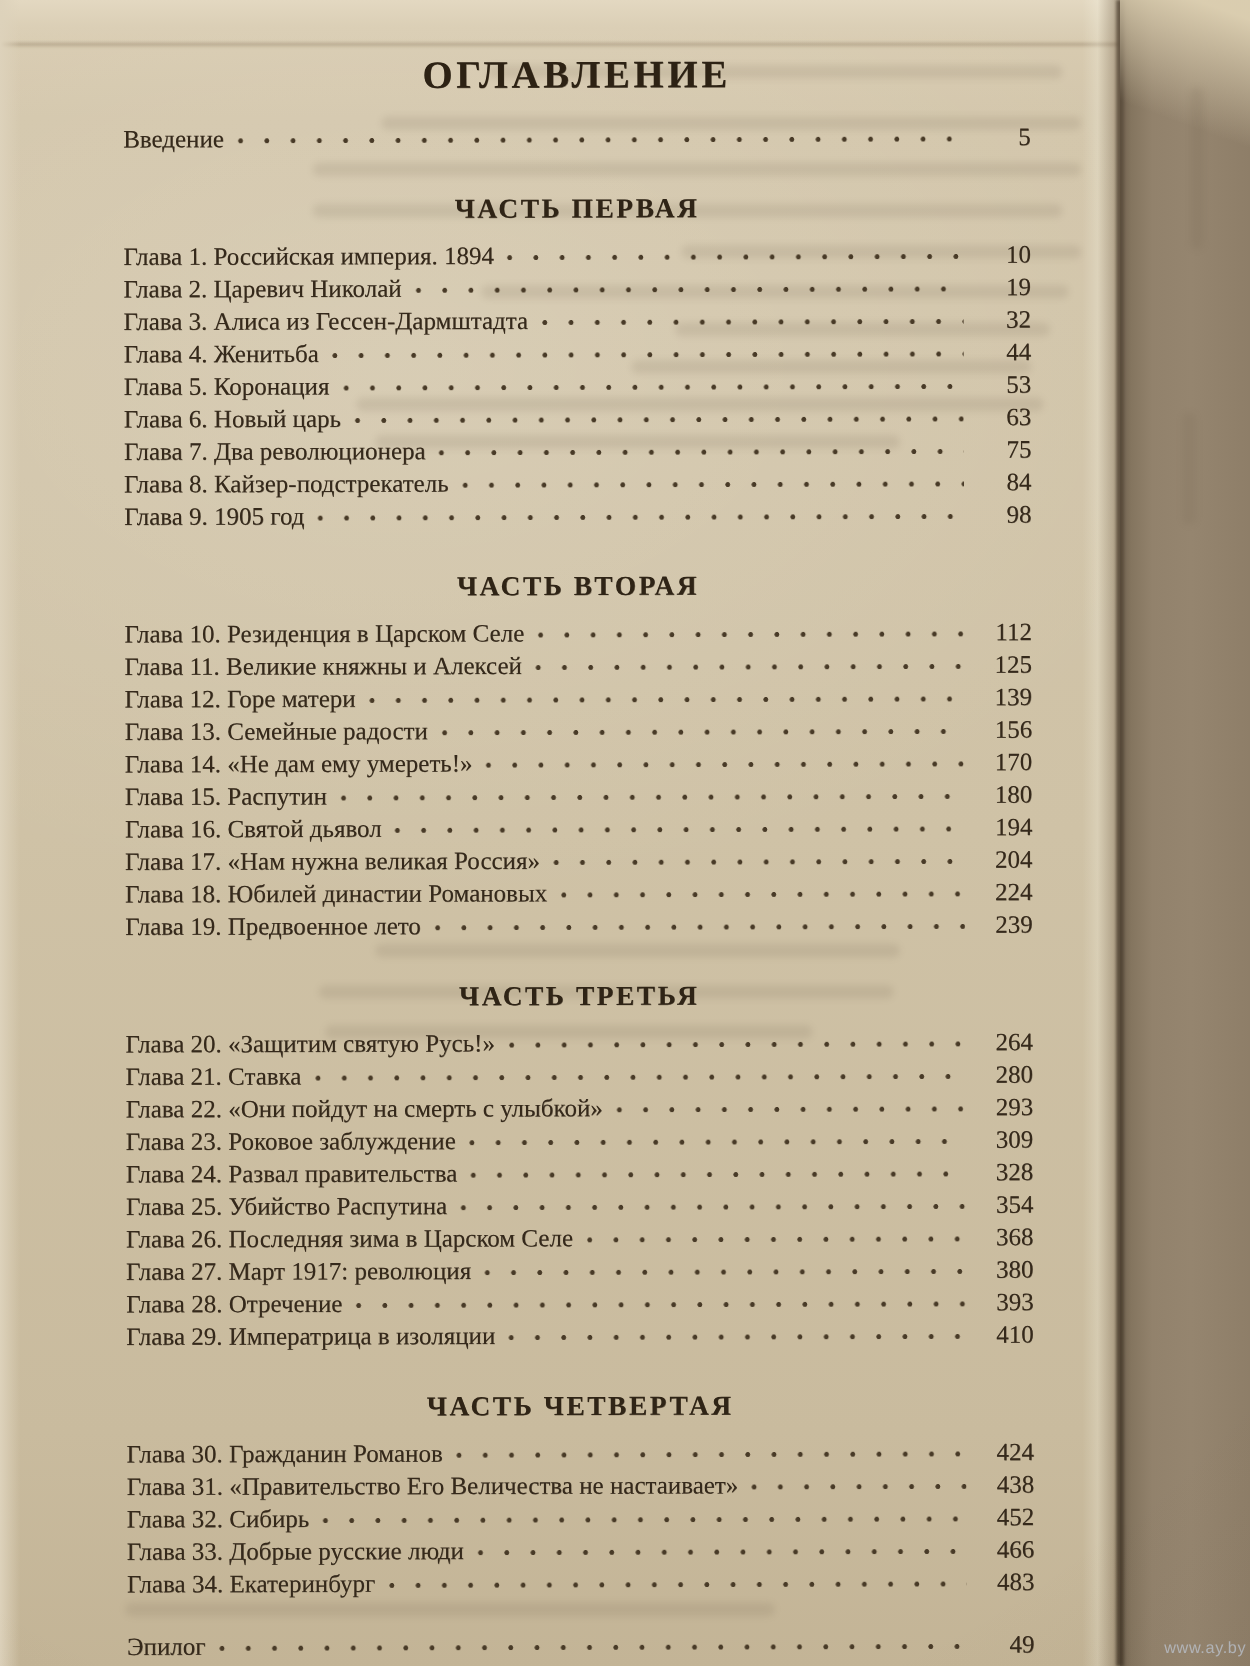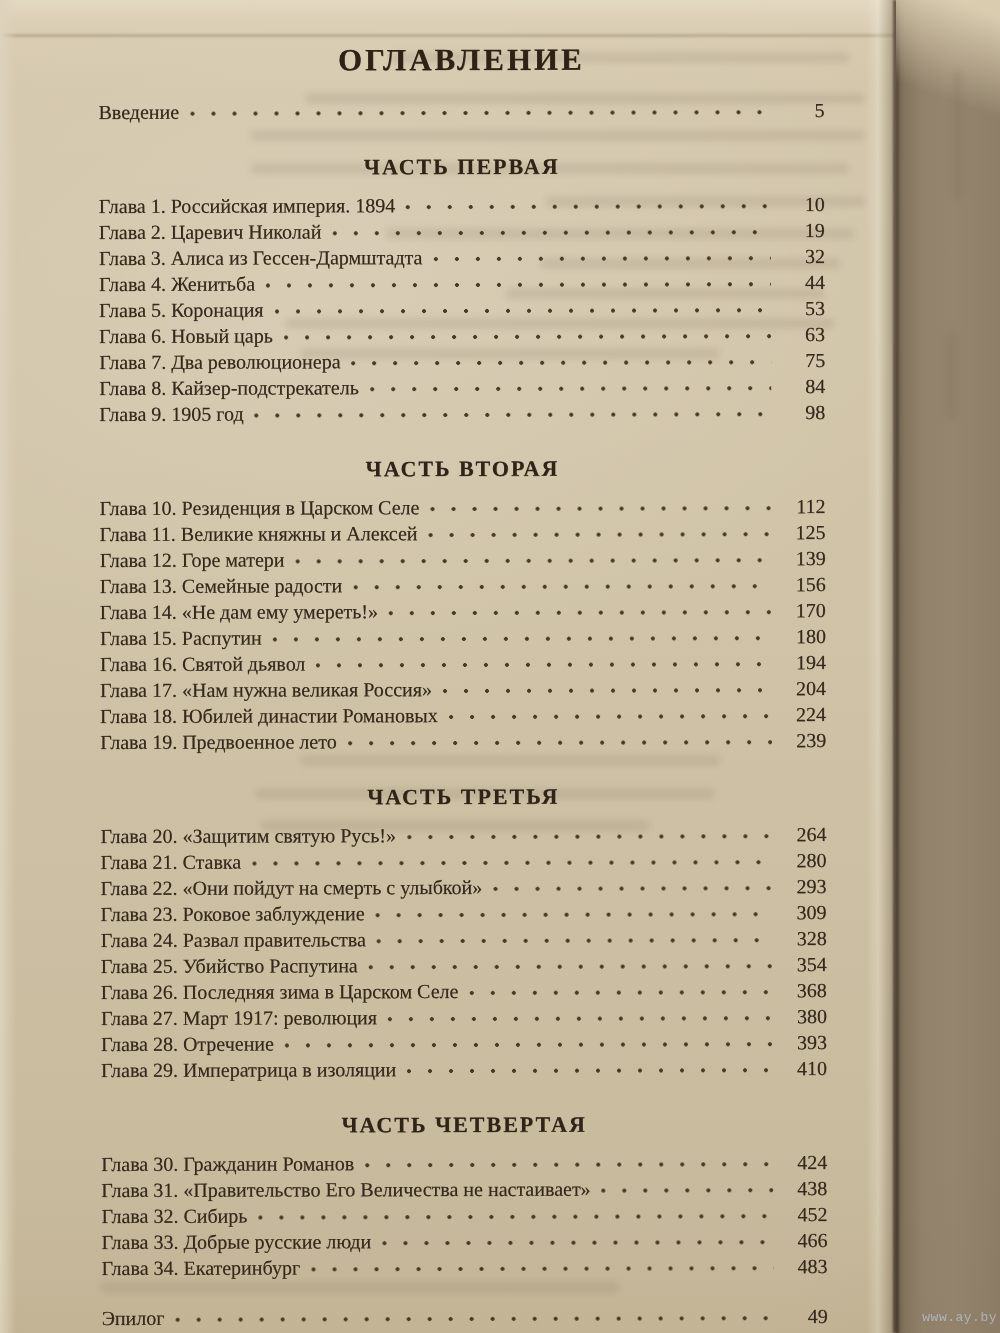--- a/index.html
+++ b/index.html
@@ -78,21 +78,21 @@
   .lbl{flex:0 0 auto;}
   .leader{
     flex:1 1 auto;height:14px;margin:0 6px 0 10px;min-width:20px;
     background-image:radial-gradient(circle at 3px 9px,#483a27 1.7px,rgba(72,58,39,0) 2.2px);
     background-size:21px 14px;background-repeat:repeat-x;
   }
   .pg{flex:0 0 auto;min-width:48px;text-align:right;}
   
   .watermark{
     position:absolute;right:3px;bottom:8px;
-    font-family:Liberation Mono, monospace;
+    font-family:Liberation Sans, sans-serif;
     font-size:13px;letter-spacing:.5px;color:rgba(198,212,232,.6);margin-top:28px;
   }
 </style>
 </head>
 <body>
 
 <div class="paper"></div>
 <div class="top-edge"></div>
 <div class="crease-h"></div>
 <div class="left-edge"></div>

